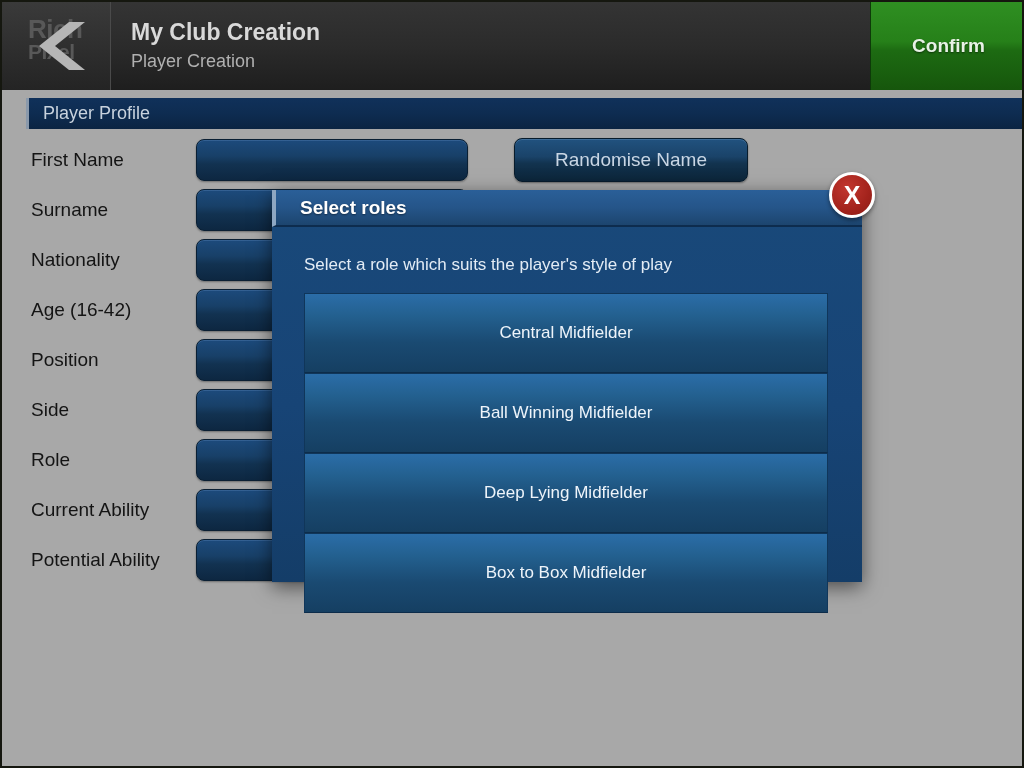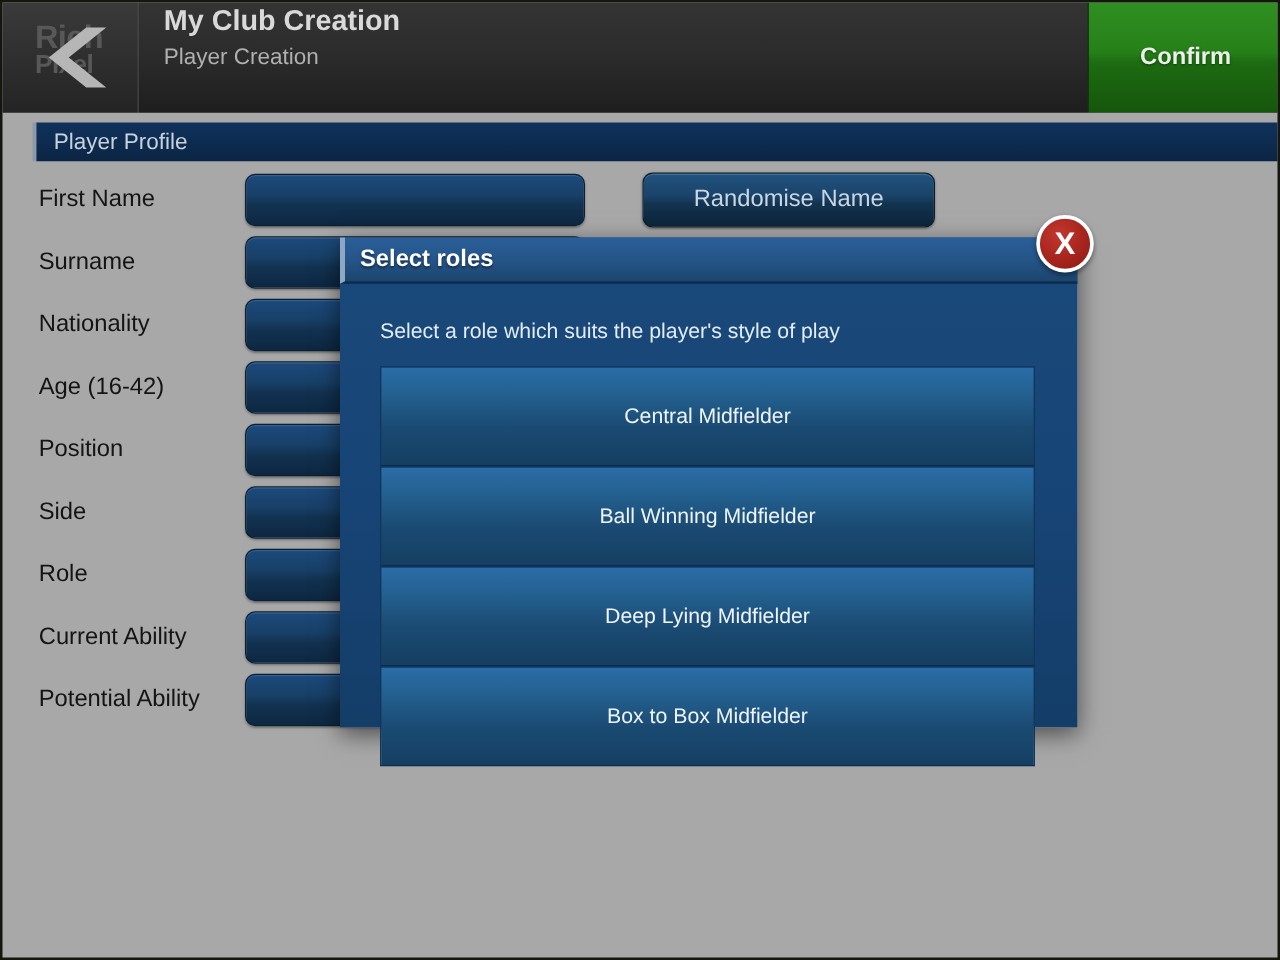--- a/index.html
+++ b/index.html
@@ -54,21 +54,21 @@
     position: absolute;
     left: 33px;
     top: 18px;
     width: 50px;
     height: 52px;
   }
   #title-cell {
     flex: 1 1 auto;
     display: flex;
     flex-direction: column;
-    justify-content: flex-start;
+    justify-content: center;
     padding-left: 20px;
     background: linear-gradient(to bottom, #343434 0%, #2b2b2b 50%, #1e1e1e 100%);
   }
   #app-title {
     color: #d9d9d9;
     font-size: 23px;
     font-weight: bold;
     line-height: 28px;
   }
   #app-subtitle {
@@ -179,21 +179,21 @@
   }
   #modal-titlebar {
     position: relative;
     width: 100%;
     height: 37px;
     background: linear-gradient(to bottom, #2a5f98 0%, #255589 50%, #1c456f 100%);
     border-left: 4px solid #8ea7c2;
     box-sizing: border-box;
     display: flex;
     align-items: center;
-    padding-left: 12px;
+    padding-left: 24px;
     border-bottom: 2px solid #0d2c4e;
   }
   #modal-title {
     color: #ffffff;
     font-size: 19px;
     font-weight: bold;
     text-shadow: 0 1px 2px rgba(0,0,0,0.45);
   }
   #modal-subtitle {
     margin: 28px 0 0 32px;

